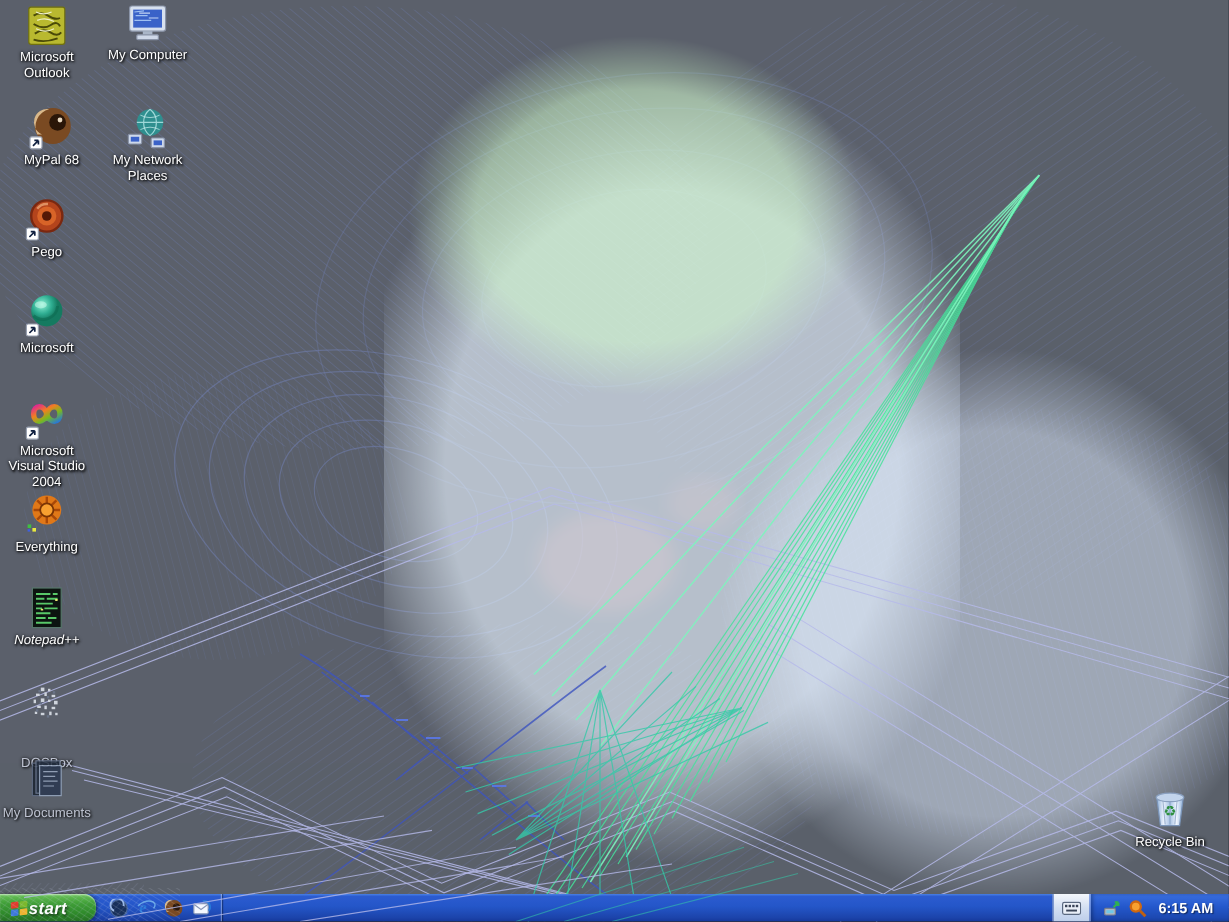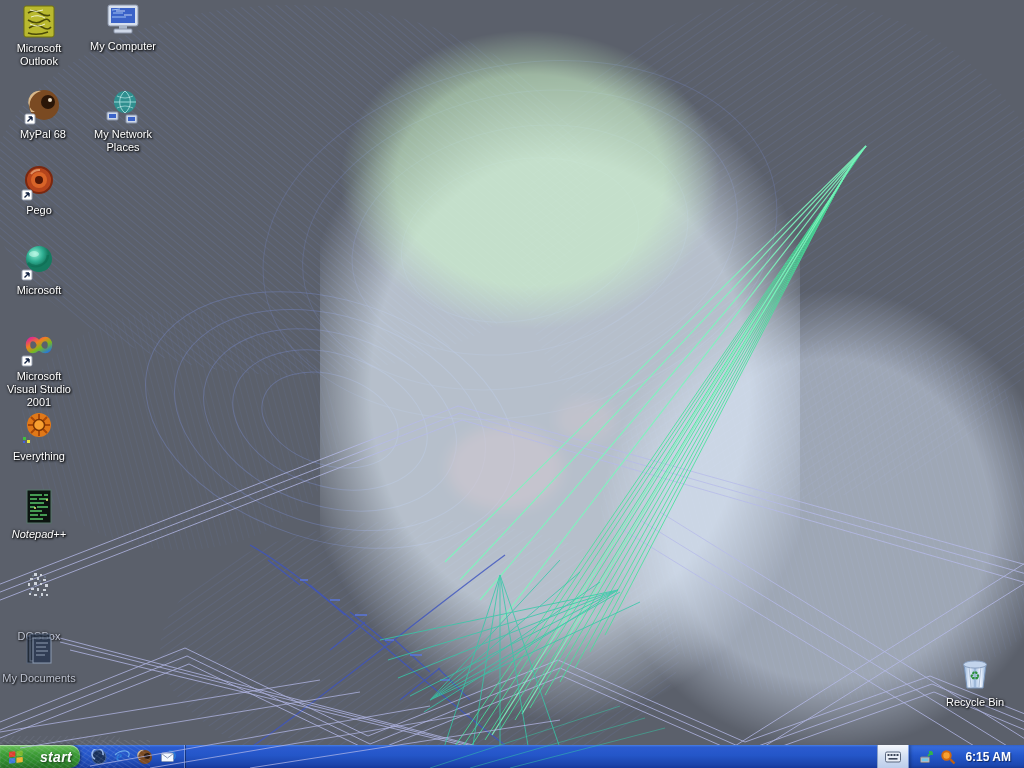--- a/index.html
+++ b/index.html
@@ -38,21 +38,21 @@
   #ic-dosbox    {left:0px; top:570px;gap:20px;}
   #ic-mydocs    {left:0px; top:630px;}
   #ic-recycle   {left:936px;top:654px;}
   
   #taskbar{
     position:absolute;left:0;bottom:0;width:1024px;height:23px;z-index:5;
     background:linear-gradient(#4a80e4 0%,#2b5bd0 9%,#2456c8 45%,#1c44ab 85%,#15389b 100%);
     display:flex;align-items:stretch;
   }
   #start-btn{
-    width:80px;height:23px;display:flex;align-items:center;gap:16px;
+    width:80px;height:23px;display:flex;align-items:center;gap:0;
     padding-left:8px;box-sizing:border-box;
     background:linear-gradient(#6cc45a 0%,#3f9e37 35%,#2f8a2b 70%,#256f22 100%);
     border-radius:0 10px 10px 0;
     box-shadow:inset 0 1px 1px rgba(255,255,255,.5), 1px 0 3px rgba(0,0,0,.45);
     cursor:pointer;
   }
   #start-btn .stxt{
     color:#fff;font-style:italic;font-weight:bold;font-size:14px;
     text-shadow:1px 1px 2px rgba(0,0,0,.6);letter-spacing:.3px;
   }
@@ -297,21 +297,21 @@
         <stop offset="65%" stop-color="#78b820"></stop>
           <stop offset="100%" stop-color="#2878d8"></stop>
       </linearGradient>
     </defs>
     <path d="M8,15 C8,7 17,7 19,15 C21,23 30,23 30,15 C30,7 21,7 19,15 C17,23 8,23 8,15 Z" stroke="url(#vsg)" stroke-width="4.5" fill="none"></path>
     <g>
       <rect x="2" y="26" width="10" height="10" rx="1.5" fill="#fff" stroke="#98a0b0"></rect>
       <path d="M4.5,33.5 L9,29 M9,29 h-3.4 M9,29 v3.4" stroke="#102040" stroke-width="1.4" fill="none"></path>
     </g>
   </svg>
-  <span class="dlabel">Microsoft Visual Studio 2001</span>
+  <span class="dlabel">Microsoft Visual Studio 2004</span>
 </div>
 
 <div class="dicon" id="ic-everything">
   <svg width="38" height="38" viewBox="0 0 38 38">
     <circle cx="19" cy="15" r="12" fill="#e07818"></circle>
     <g stroke="#a84808" stroke-width="2">
       <path d="M19,4 v6 M19,20 v6 M8,15 h6 M24,15 h6 M11,7 l4,4 M23,19 l4,4 M27,7 l-4,4 M15,19 l-4,4"></path>
     </g>
     <circle cx="19" cy="15" r="5.5" fill="#f8a030" stroke="#7a3404" stroke-width="1.5"></circle>
     <g>

